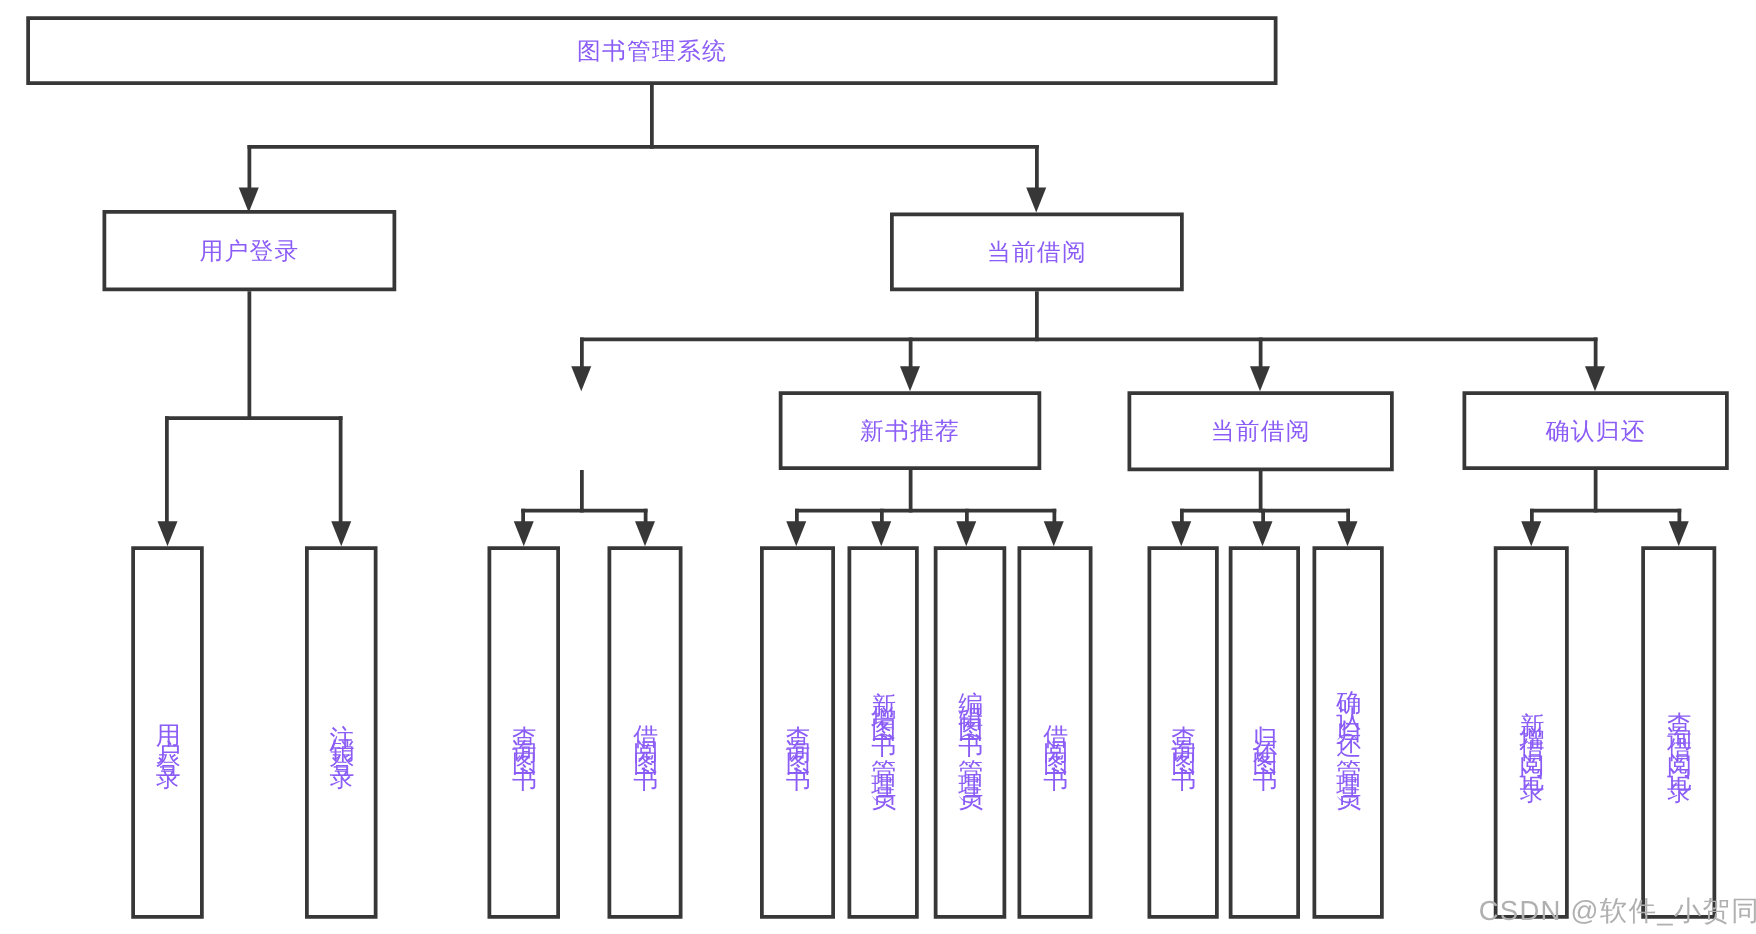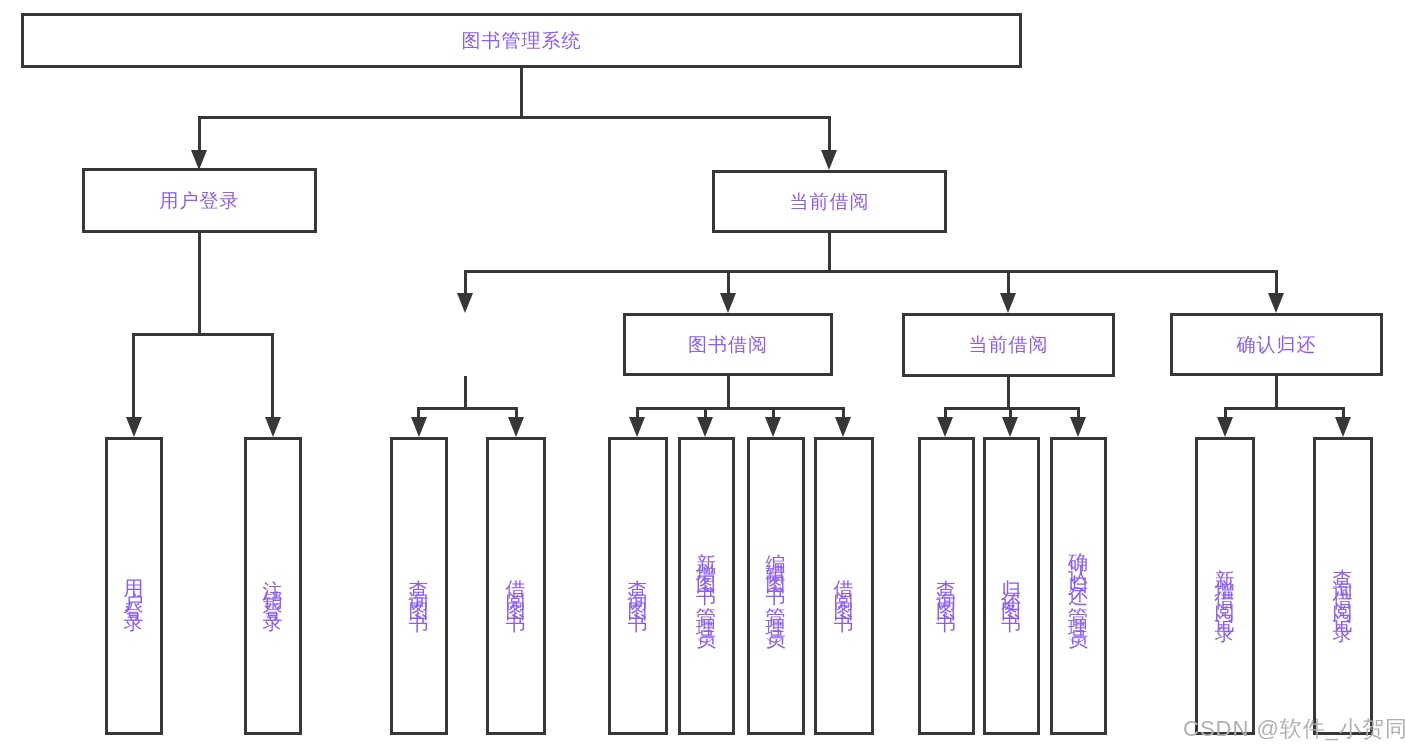--- a/index.html
+++ b/index.html
@@ -35,21 +35,21 @@
 
 <div class="canvas">
 
   <div class="box hbox" style="left:21px; top:13px; width:1001px; height:55px;">图书管理系统</div>
 
   <div class="box hbox" style="left:82px; top:168px; width:235px; height:65px;">用户登录</div>
 
   <div class="box hbox" style="left:712px; top:170px; width:235px; height:63px;">当前借阅</div>
 
 
-  <div class="box hbox" style="left:623px; top:313px; width:210px; height:63px;">图书借阅</div>
+  <div class="box hbox" style="left:623px; top:313px; width:210px; height:63px;">新书推荐</div>
 
   <div class="box hbox" style="left:902px; top:313px; width:213px; height:64px;">当前借阅</div>
 
   <div class="box hbox" style="left:1170px; top:313px; width:213px; height:63px;">确认归还</div>
 
   <div class="box vbox" style="left:105px; top:437px; width:58px; height:298px;">用户登录</div>
 
   <div class="box vbox" style="left:244px; top:437px; width:58px; height:298px;">注销登录</div>
 
   <div class="box vbox" style="left:390px; top:437px; width:58px; height:298px;">查询图书</div>

